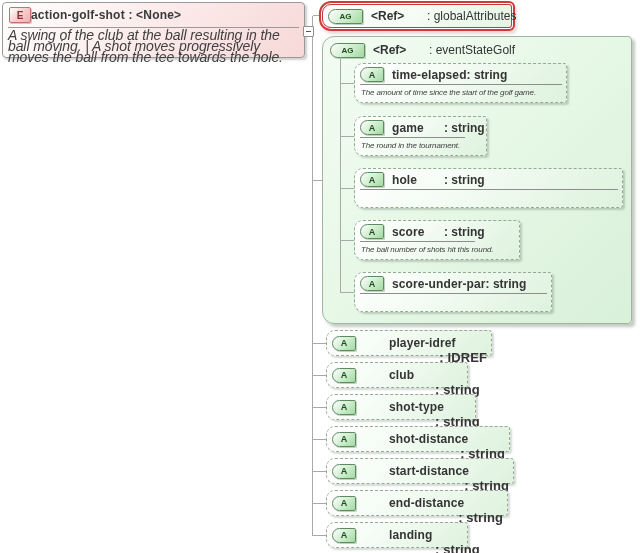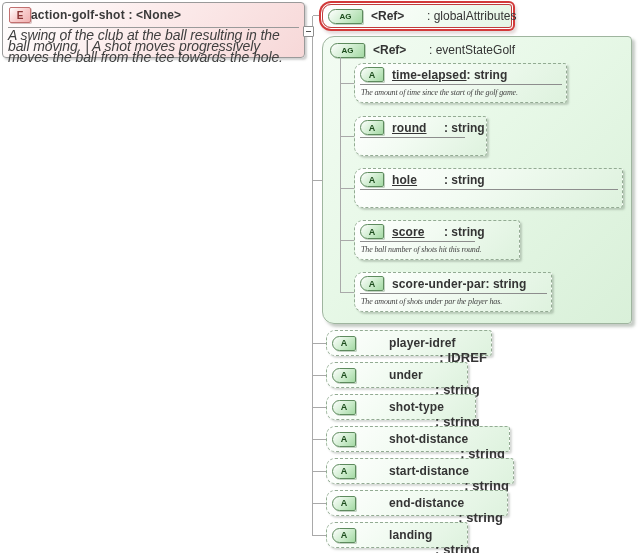--- a/index.html
+++ b/index.html
@@ -58,24 +58,24 @@
 
   
   .gbox2{
     position:absolute;box-sizing:border-box;z-index:4;
     border:1px dashed #93ab93;border-radius:9px 3px 3px 9px;
     background:linear-gradient(135deg,#ffffff 0%,#f2fbf2 45%,#def2de 100%);
     box-shadow:2px 2px 2px rgba(110,125,110,.35);white-space:nowrap;
   }
   .gbox2 .row1{display:flex;align-items:center;height:19px;padding:1px 4px 0 5px;}
   .gbox2 .nm{font-weight:bold;font-size:12px;letter-spacing:.1px;margin-left:8px;color:#343434;}
-  .gbox2 .nm-min2{display:inline-block;min-width:52px;text-decoration:underline;}
+  .gbox2 .nm-min2{display:inline-block;min-width:52px;}
   .gbox2 .type{font-weight:bold;font-size:12px;color:#343434;}
   .gbox2 .sep{border-top:1px solid #8d8d8d;margin:0 4px 0 5px;}
-  .gbox2 .desc{font-size:8px;font-style:italic;letter-spacing:-.15px;color:#3f3f3f;padding:3px 4px 0 6px;font-family:Liberation Serif, serif;}
+  .gbox2 .desc{font-size:8px;font-style:italic;letter-spacing:-.15px;color:#3f3f3f;padding:3px 4px 0 6px;}
 
   
   .ref-box{
     position:absolute;box-sizing:border-box;display:flex;align-items:center;z-index:4;
     border:1px solid #c23b3b;border-radius:9px 3px 3px 9px;padding:0 6px 0 5px;
     background:linear-gradient(135deg,#ffffff 0%,#f4fcf4 50%,#e4f5e4 100%);
     box-shadow:0 0 0 1px #ffffff,0 0 0 3px #d23a3a,2px 3px 3px 3px rgba(150,110,110,.25);
     white-space:nowrap;
   }
   .ref-label{font-weight:bold;font-size:12px;margin-left:8px;display:inline-block;min-width:56px;color:#343434;}
@@ -157,24 +157,25 @@
         <span class="nm nm-min2">time-elapsed</span>
         <span class="type">string</span>
       </div>
     <div class="sep"></div>
     <div class="desc">The amount of time since the start of the golf game.</div>
   </div>
 
   <div class="gbox2" style="left:354px;top:116px;width:133px;height:40px;">
     <div class="row1">
         <span class="badge badge-a">A</span>
-        <span class="nm nm-min2">round</span>
+        <span class="nm nm-min2">game</span>
         <span class="type">string</span>
       </div>
     <div class="sep" style="width:105px"></div>
+    <div class="desc">The round in the tournament.</div>
   </div>
 
   <div class="gbox2" style="left:354px;top:168px;width:269px;height:40px;">
     <div class="row1">
         <span class="badge badge-a">A</span>
         <span class="nm nm-min2">hole</span>
         <span class="type">string</span>
       </div>
     <div class="sep"></div>
   </div>
@@ -189,32 +190,31 @@
     <div class="desc">The ball number of shots hit this round.</div>
   </div>
 
   <div class="gbox2" style="left:354px;top:272px;width:198px;height:40px;">
     <div class="row1">
         <span class="badge badge-a">A</span>
         <span class="nm">score-under-par</span>
         <span class="type">string</span>
       </div>
     <div class="sep"></div>
-    <div class="desc">The amount of shots under par the player has.</div>
   </div>
 
   <div class="gbox" style="left:326px;top:330px;width:166px;height:26px;">
     <span class="badge badge-a">A</span>
       <span class="nm nm-min">player-idref</span>
       <span class="type">IDREF</span>
   </div>
 
   <div class="gbox" style="left:326px;top:362px;width:142px;height:26px;">
     <span class="badge badge-a">A</span>
-      <span class="nm nm-min">under</span>
+      <span class="nm nm-min">club</span>
       <span class="type">string</span>
   </div>
 
   <div class="gbox" style="left:326px;top:394px;width:150px;height:26px;">
     <span class="badge badge-a">A</span>
       <span class="nm nm-min">shot-type</span>
       <span class="type">string</span>
   </div>
 
   <div class="gbox" style="left:326px;top:426px;width:184px;height:26px;">

